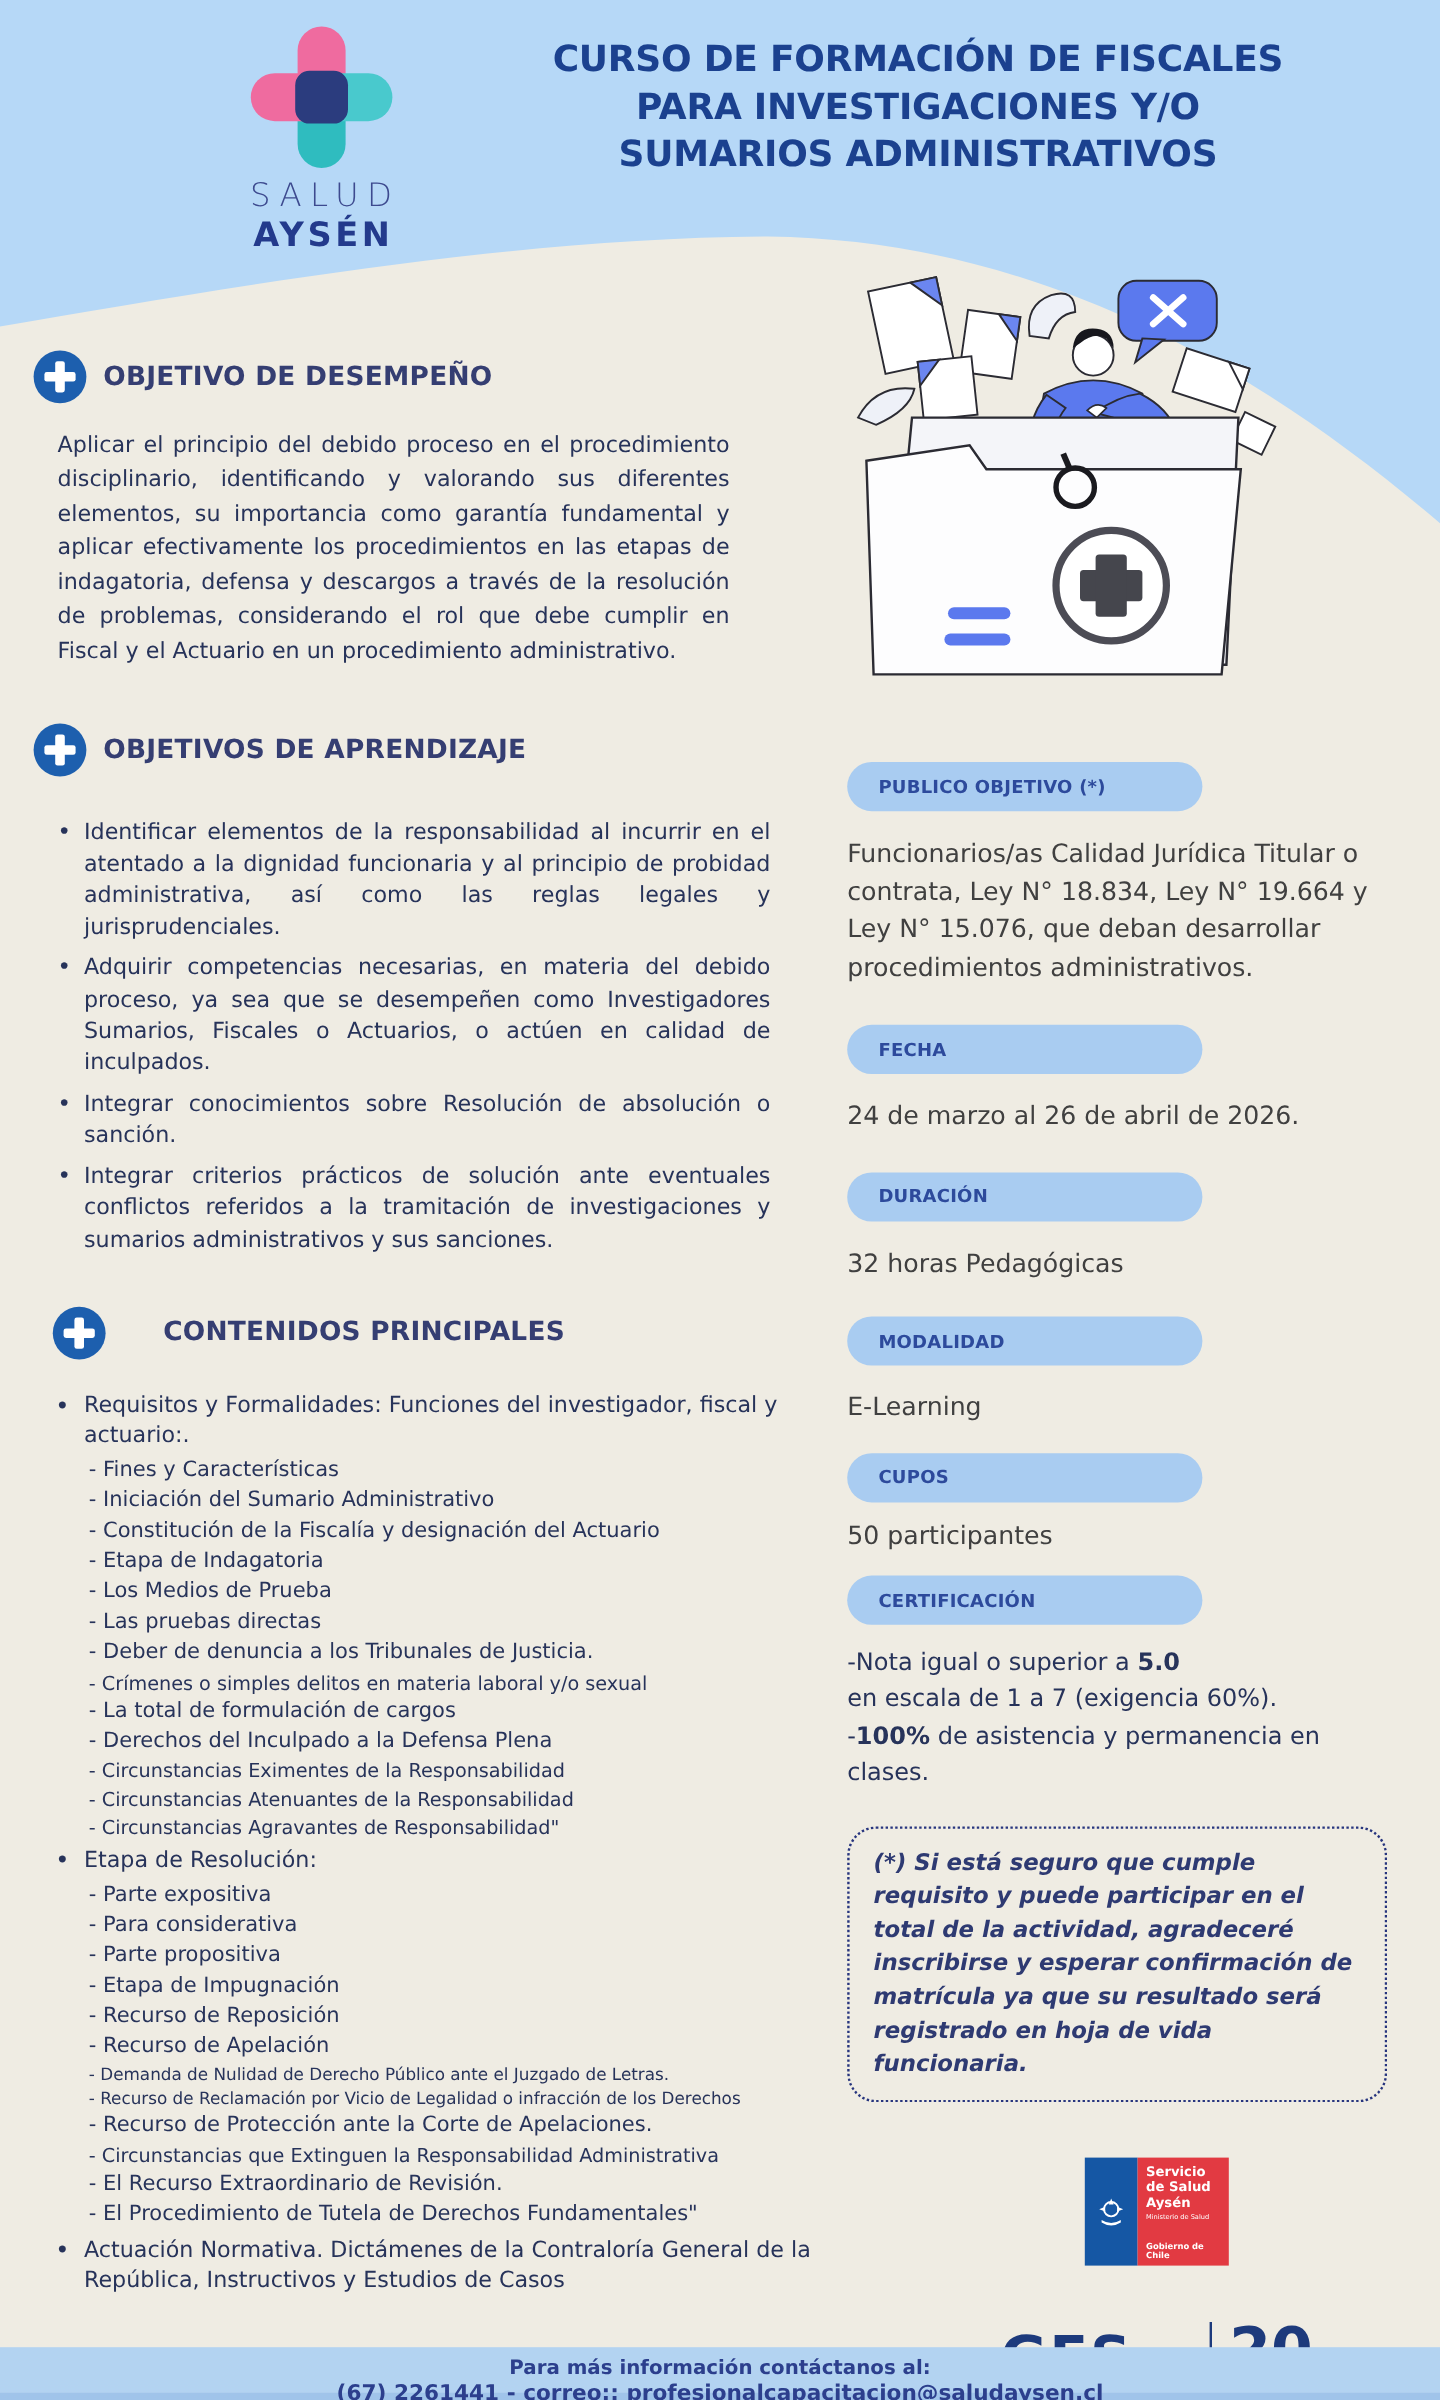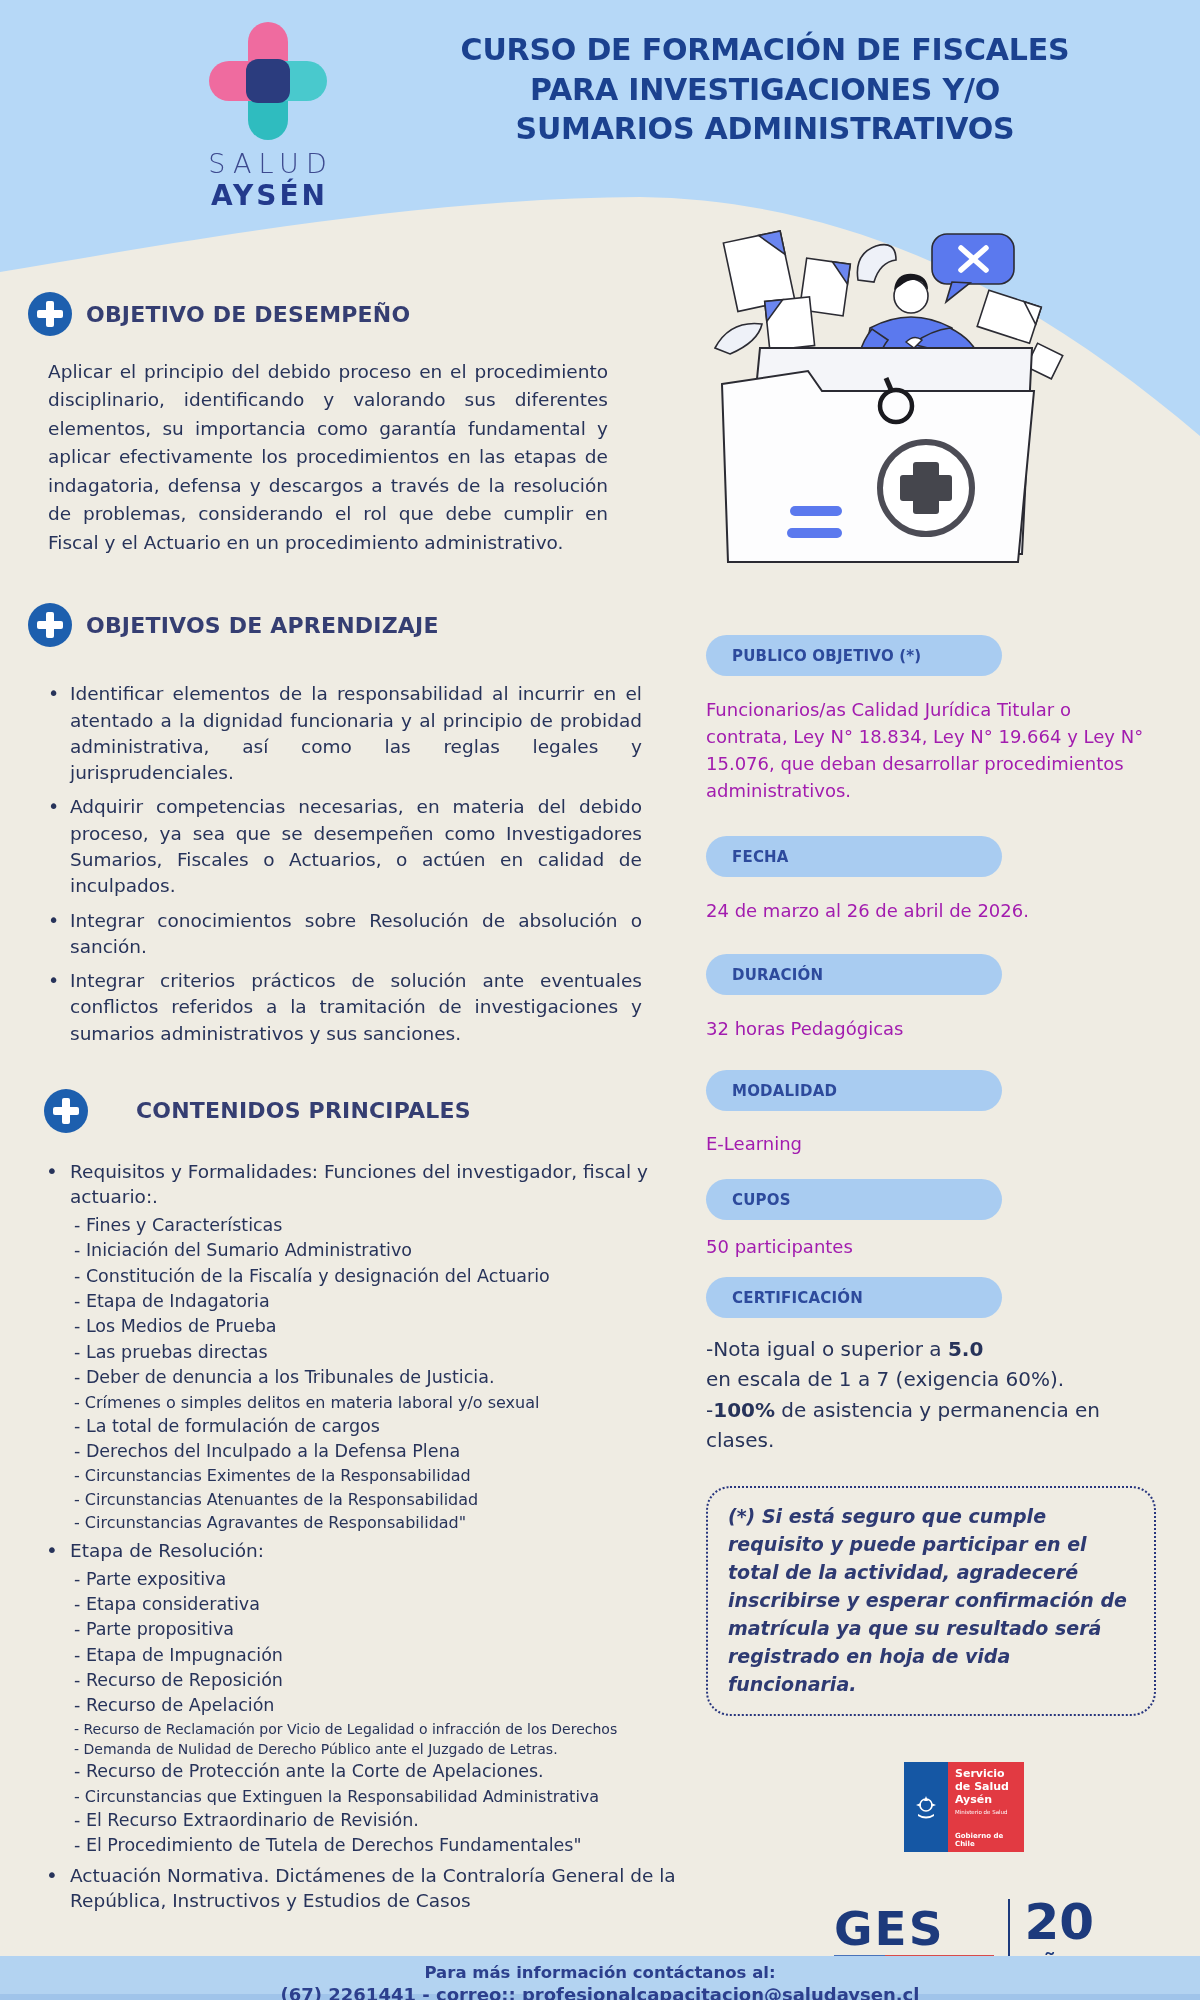--- a/index.html
+++ b/index.html
@@ -47,21 +47,21 @@
   .ct-subs{list-style:none;margin:0 0 4px 0;padding-left:34px;}
   .ct-sub{line-height:1.45;}
   .sz-n{font-size:17.5px;}
   .sz-s{font-size:16px;}
   .sz-xs{font-size:14px;}
   
   #right-col{position:absolute;left:706px;top:635px;width:456px;color:var(--text);}
   .pill{width:296px;height:41px;border-radius:21px;background:var(--pill_bg);
     display:flex;align-items:center;padding-left:26px;
     font-size:15px;font-weight:800;color:var(--pill_text);letter-spacing:.2px;}
-  .aside-text{font-size:18px;line-height:1.5;color:#a21caf;}
+  .aside-text{font-size:21px;line-height:1.5;color:#404040;}
   #publico-body{margin-top:20px;width:450px;}
   #fecha-pill{margin-top:32px;} #fecha-value{margin-top:20px;}
   #duracion-pill{margin-top:30px;} #duracion-value{margin-top:20px;}
   #modalidad-pill{margin-top:28px;} #modalidad-value{margin-top:19px;}
   #cupos-pill{margin-top:22px;} #cupos-value{margin-top:13px;}
   #cert-pill{margin-top:17px;}
   #cert-body{margin-top:16px;font-size:20px;line-height:1.52;}
   #cert-body .bold{font-weight:800;}
   #note-box{margin-top:30px;width:450px;border:2.5px dotted var(--note_border);border-radius:24px;
     padding:14px 20px 16px;font-size:19px;line-height:1.48;font-style:italic;font-weight:700;color:#2e3a72;}
@@ -215,27 +215,27 @@
             <li class="ct-sub sz-n">- Derechos del Inculpado a la Defensa Plena</li>
             <li class="ct-sub sz-s">- Circunstancias Eximentes de la Responsabilidad</li>
             <li class="ct-sub sz-s">- Circunstancias Atenuantes de la Responsabilidad</li>
             <li class="ct-sub sz-s">- Circunstancias Agravantes de Responsabilidad"</li>
           </ul>
         </li>
         <li class="ct-group">
           <div class="ct-bullet">Etapa de Resolución:</div>
           <ul class="ct-subs">
             <li class="ct-sub sz-n">- Parte expositiva</li>
-            <li class="ct-sub sz-n">- Etapa considerativa</li>
+            <li class="ct-sub sz-n">- Para considerativa</li>
             <li class="ct-sub sz-n">- Parte propositiva</li>
             <li class="ct-sub sz-n">- Etapa de Impugnación</li>
             <li class="ct-sub sz-n">- Recurso de Reposición</li>
             <li class="ct-sub sz-n">- Recurso de Apelación</li>
+            <li class="ct-sub sz-xs">- Demanda de Nulidad de Derecho Público ante el Juzgado de Letras.</li>
             <li class="ct-sub sz-xs">- Recurso de Reclamación por Vicio de Legalidad o infracción de los Derechos</li>
-            <li class="ct-sub sz-xs">- Demanda de Nulidad de Derecho Público ante el Juzgado de Letras.</li>
             <li class="ct-sub sz-n">- Recurso de Protección ante la Corte de Apelaciones.</li>
             <li class="ct-sub sz-s">- Circunstancias que Extinguen la Responsabilidad Administrativa</li>
             <li class="ct-sub sz-n">- El Recurso Extraordinario de Revisión.</li>
             <li class="ct-sub sz-n">- El Procedimiento de Tutela de Derechos Fundamentales"</li>
           </ul>
         </li>
         <li class="ct-group">
           <div class="ct-bullet">Actuación Normativa. Dictámenes de la Contraloría General de la República, Instructivos y Estudios de Casos</div>
         </li>
       </ul>

